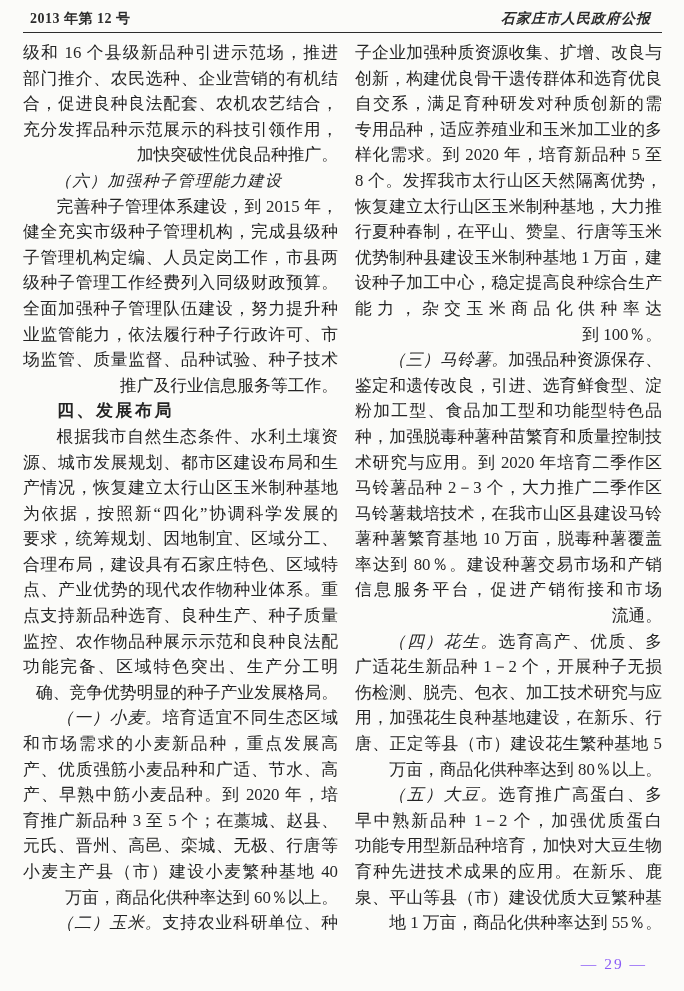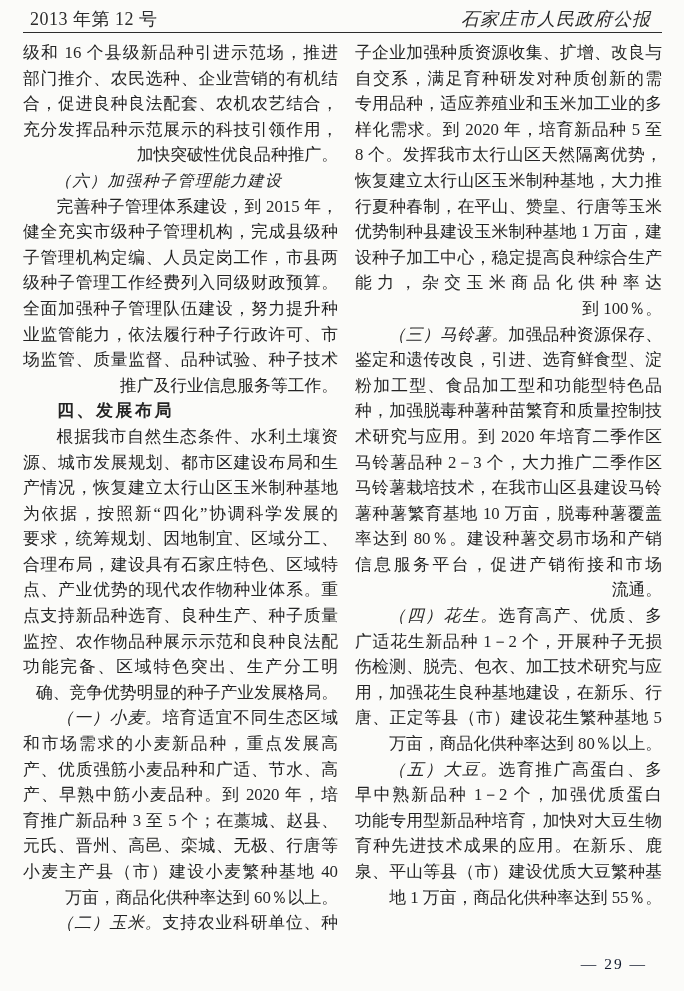--- a/index.html
+++ b/index.html
@@ -13,23 +13,24 @@
     color: #242424;
     font-family: "Liberation Serif", "DejaVu Serif", serif;
     overflow: hidden;
   }
   .header {
     position: absolute;
     top: 8px; left: 30px; right: 33px;
     display: flex;
     justify-content: space-between;
     align-items: flex-end;
-    font-size: 18px;
+    font-size: 14px;
     line-height: 22px;
     color: #2b2b2b;
+    font-weight: bold;
   }
   .hdr-left { letter-spacing: 0.5px; }
   .hdr-right { font-style: italic; letter-spacing: 1px; }
   .rule {
     position: absolute;
     top: 32px; left: 23px;
     width: 639px; height: 0;
     border-top: 1.6px solid #2d2d2d;
   }
   .columns {
@@ -62,21 +63,21 @@
     text-indent: 2em;
     font-size: 17px;
     letter-spacing: 2.5px;
   }
   .kai { font-style: italic; }
   .footer {
     position: absolute;
     top: 955px; right: 37px;
     font-size: 15.5px;
     letter-spacing: 2px;
-    color: #0f172a;
+    color: #8b5cf6;
   }
 </style>
 </head>
 <body>
 
 <div class="page">
   <div class="header">
     <span class="hdr-left">2013 年第 12 号</span>
     <span class="hdr-right">石家庄市人民政府公报</span>
   </div>
@@ -114,20 +115,21 @@
         <div class="ln j">产、优质强筋小麦品种和广适、节水、高</div>
         <div class="ln j">产、早熟中筋小麦品种。到 2020 年，培</div>
         <div class="ln j">育推广新品种 3 至 5 个；在藁城、赵县、</div>
         <div class="ln j">元氏、晋州、高邑、栾城、无极、行唐等</div>
         <div class="ln j">小麦主产县（市）建设小麦繁种基地 40</div>
         <div class="ln e">万亩，商品化供种率达到 60％以上。</div>
         <div class="ln jp"><span class="kai">（二）玉米。</span>支持农业科研单位、种</div>
       </div>
     <div class="col col-right">
         <div class="ln j">子企业加强种质资源收集、扩增、改良与</div>
+        <div class="ln j">创新，构建优良骨干遗传群体和选育优良</div>
         <div class="ln j">自交系，满足育种研发对种质创新的需</div>
         <div class="ln j">专用品种，适应养殖业和玉米加工业的多</div>
         <div class="ln j">样化需求。到 2020 年，培育新品种 5 至</div>
         <div class="ln j">8 个。发挥我市太行山区天然隔离优势，</div>
         <div class="ln j">恢复建立太行山区玉米制种基地，大力推</div>
         <div class="ln j">行夏种春制，在平山、赞皇、行唐等玉米</div>
         <div class="ln j">优势制种县建设玉米制种基地 1 万亩，建</div>
         <div class="ln j">设种子加工中心，稳定提高良种综合生产</div>
         <div class="ln j">能力，杂交玉米商品化供种率达</div>
         <div class="ln e">到 100％。</div>

